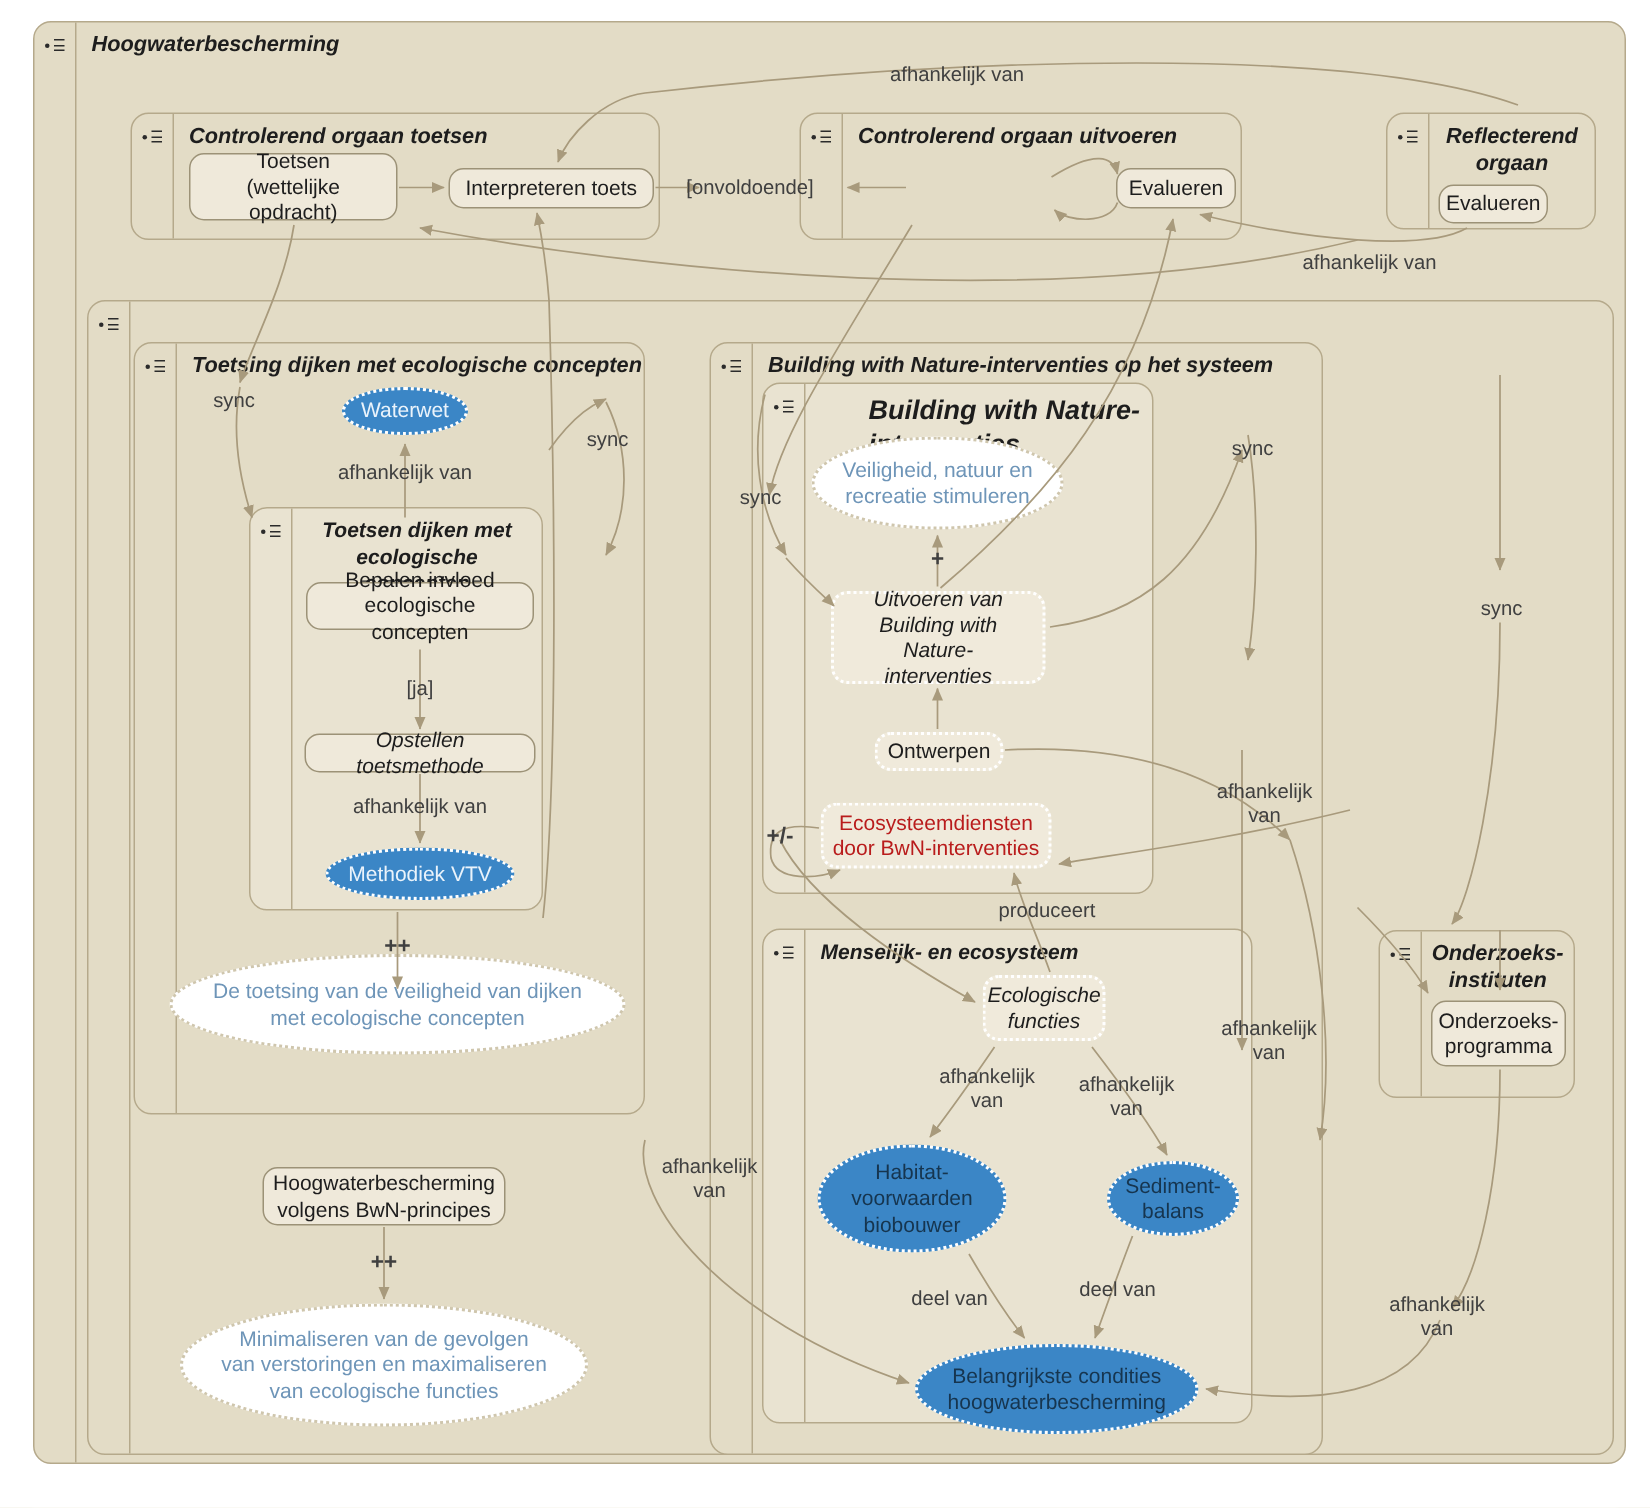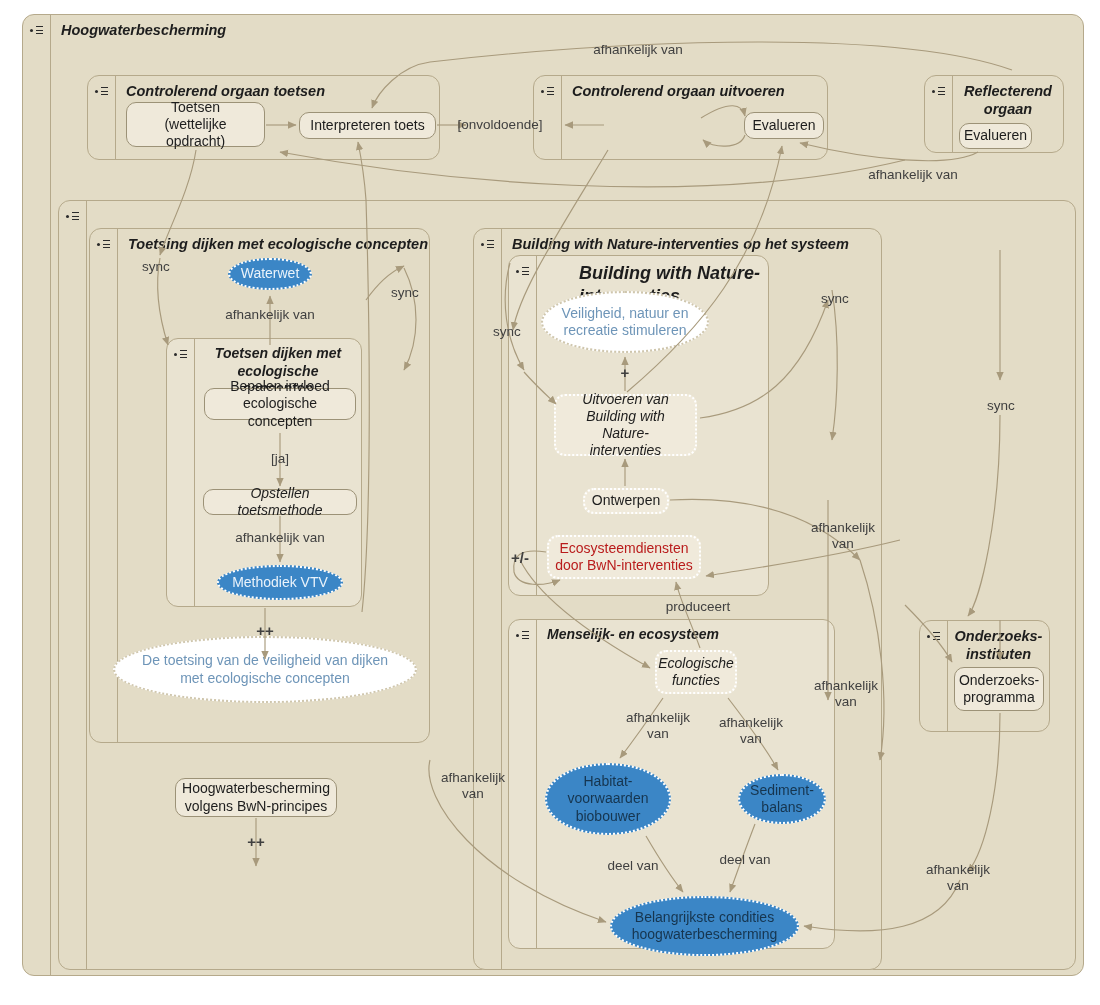--- a/index.html
+++ b/index.html
@@ -139,20 +139,23 @@
 ecologische concepten</div>
   <div class="node solid italic" style="left:203px;top:489px;width:154px;height:26px;">Opstellen toetsmethode</div>
   <div class="ell blue lighttext" style="left:217px;top:565px;width:126px;height:35px;">Methodiek VTV</div>
 
   <div class="ell white" style="left: 113px; top: 636px; width: 304px; height: 67px; white-space: pre-line;">De toetsing van de veiligheid van dijken
 met ecologische concepten</div>
 
   <div class="node solid" style="left: 175px; top: 778px; width: 162px; height: 39px; white-space: pre-line;">Hoogwaterbescherming
 volgens BwN-principes</div>
 
+  <div class="ell white" style="left: 120px; top: 869px; width: 272px; height: 82px; white-space: pre-line;">Minimaliseren van de gevolgen
+van verstoringen en maximaliseren
+van ecologische functies</div>
 
   <div class="pkg lv2" style="left:473px;top:228px;width:409px;height:742px;">
     <div class="pkg-gutter"></div>
     <div class="pkg-icon">
       <i class="dot"></i>
         <i class="l1"></i>
         <i class="l2"></i>
         <i class="l3"></i>
     </div>
     <div class="pkg-title">Building with Nature-interventies op het systeem</div>

